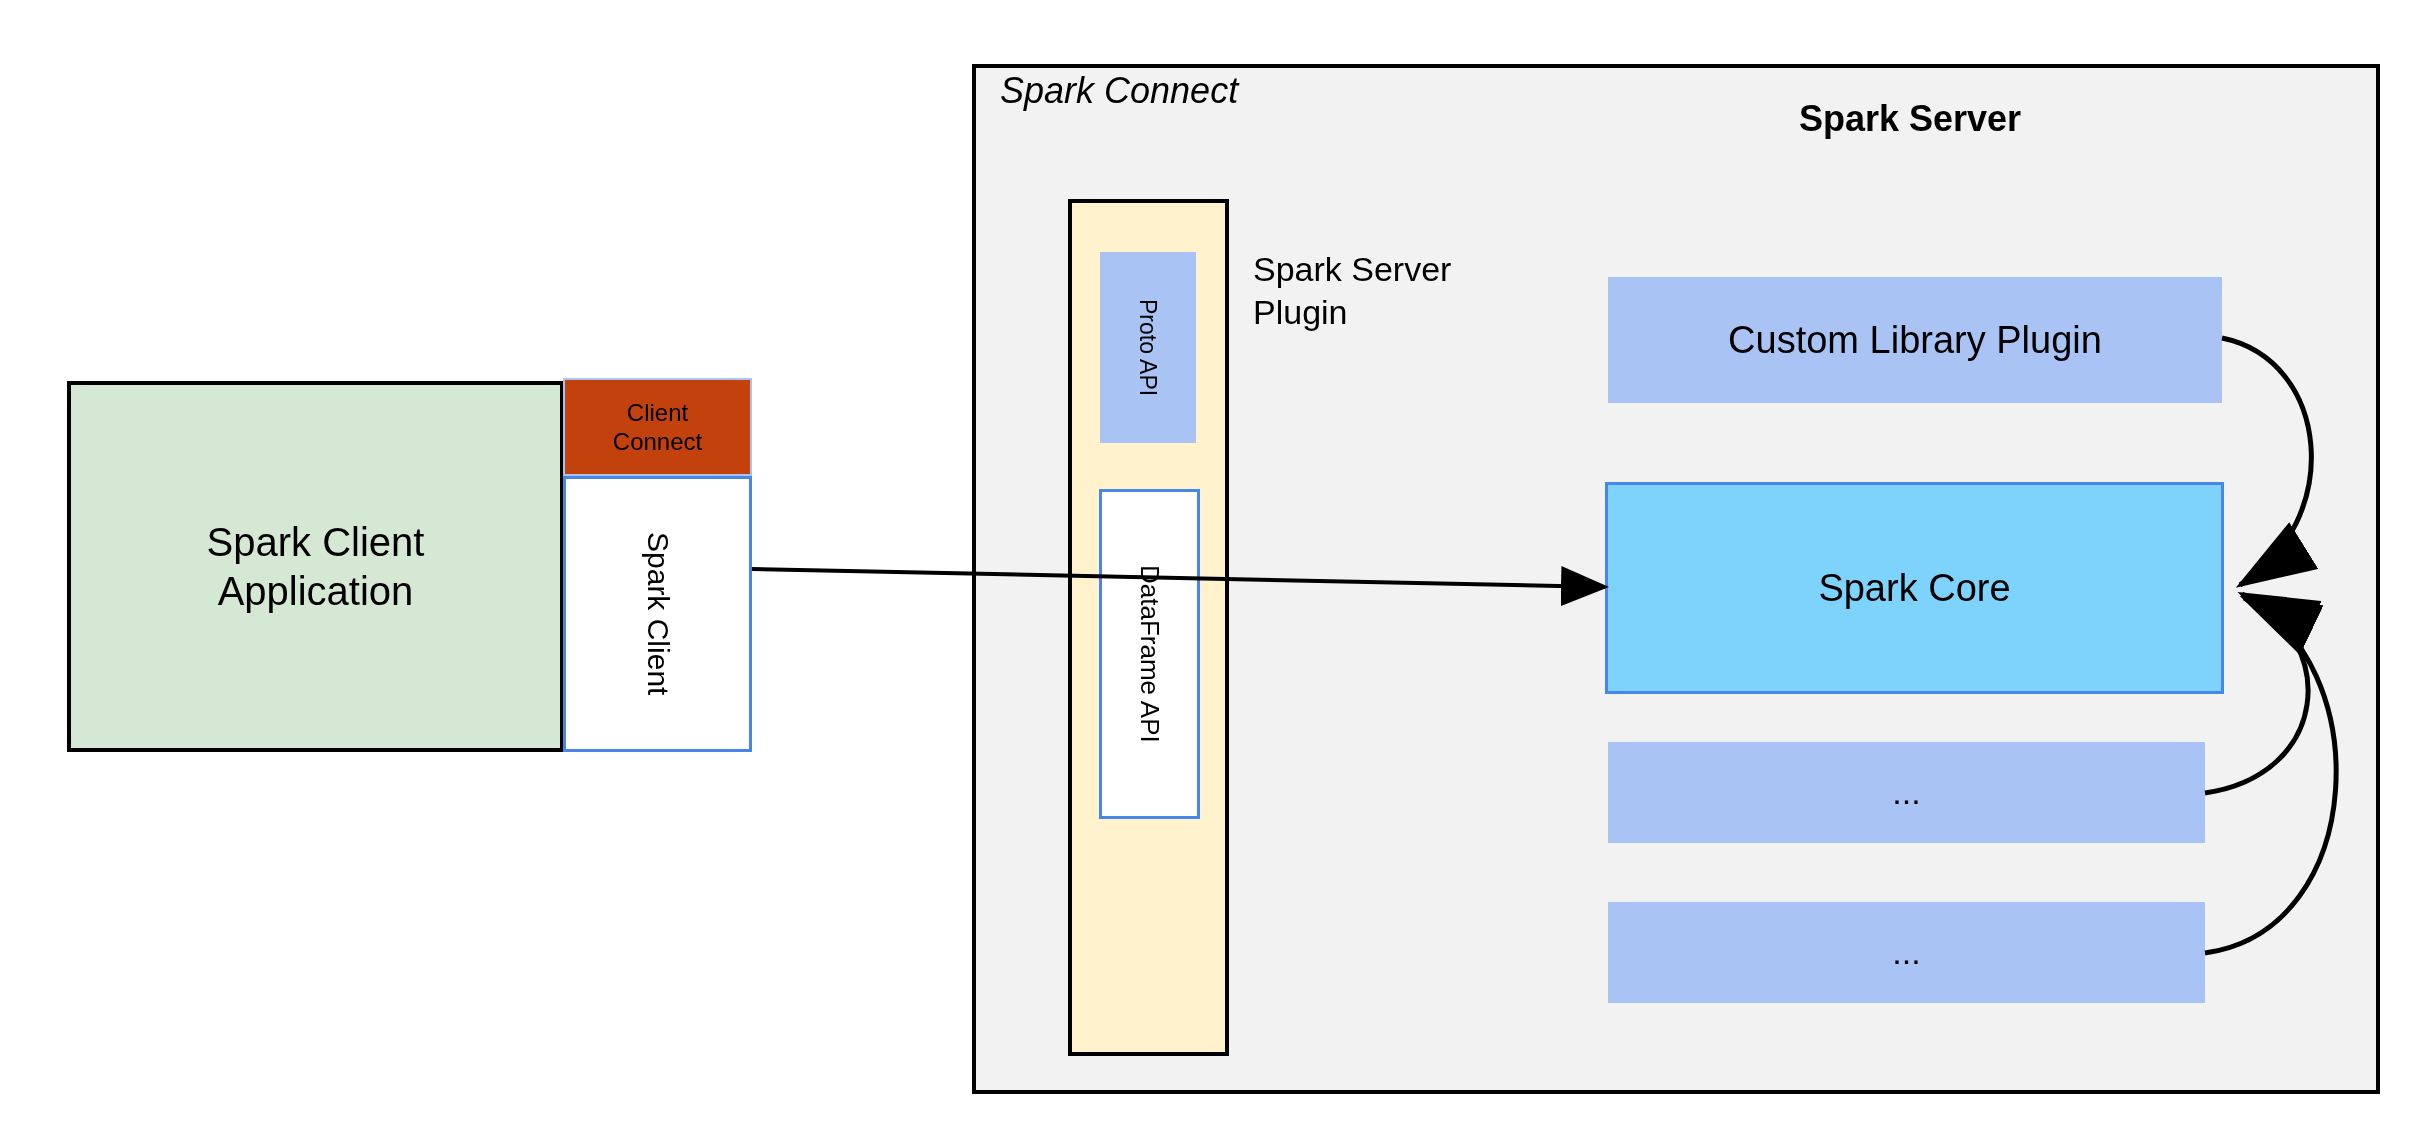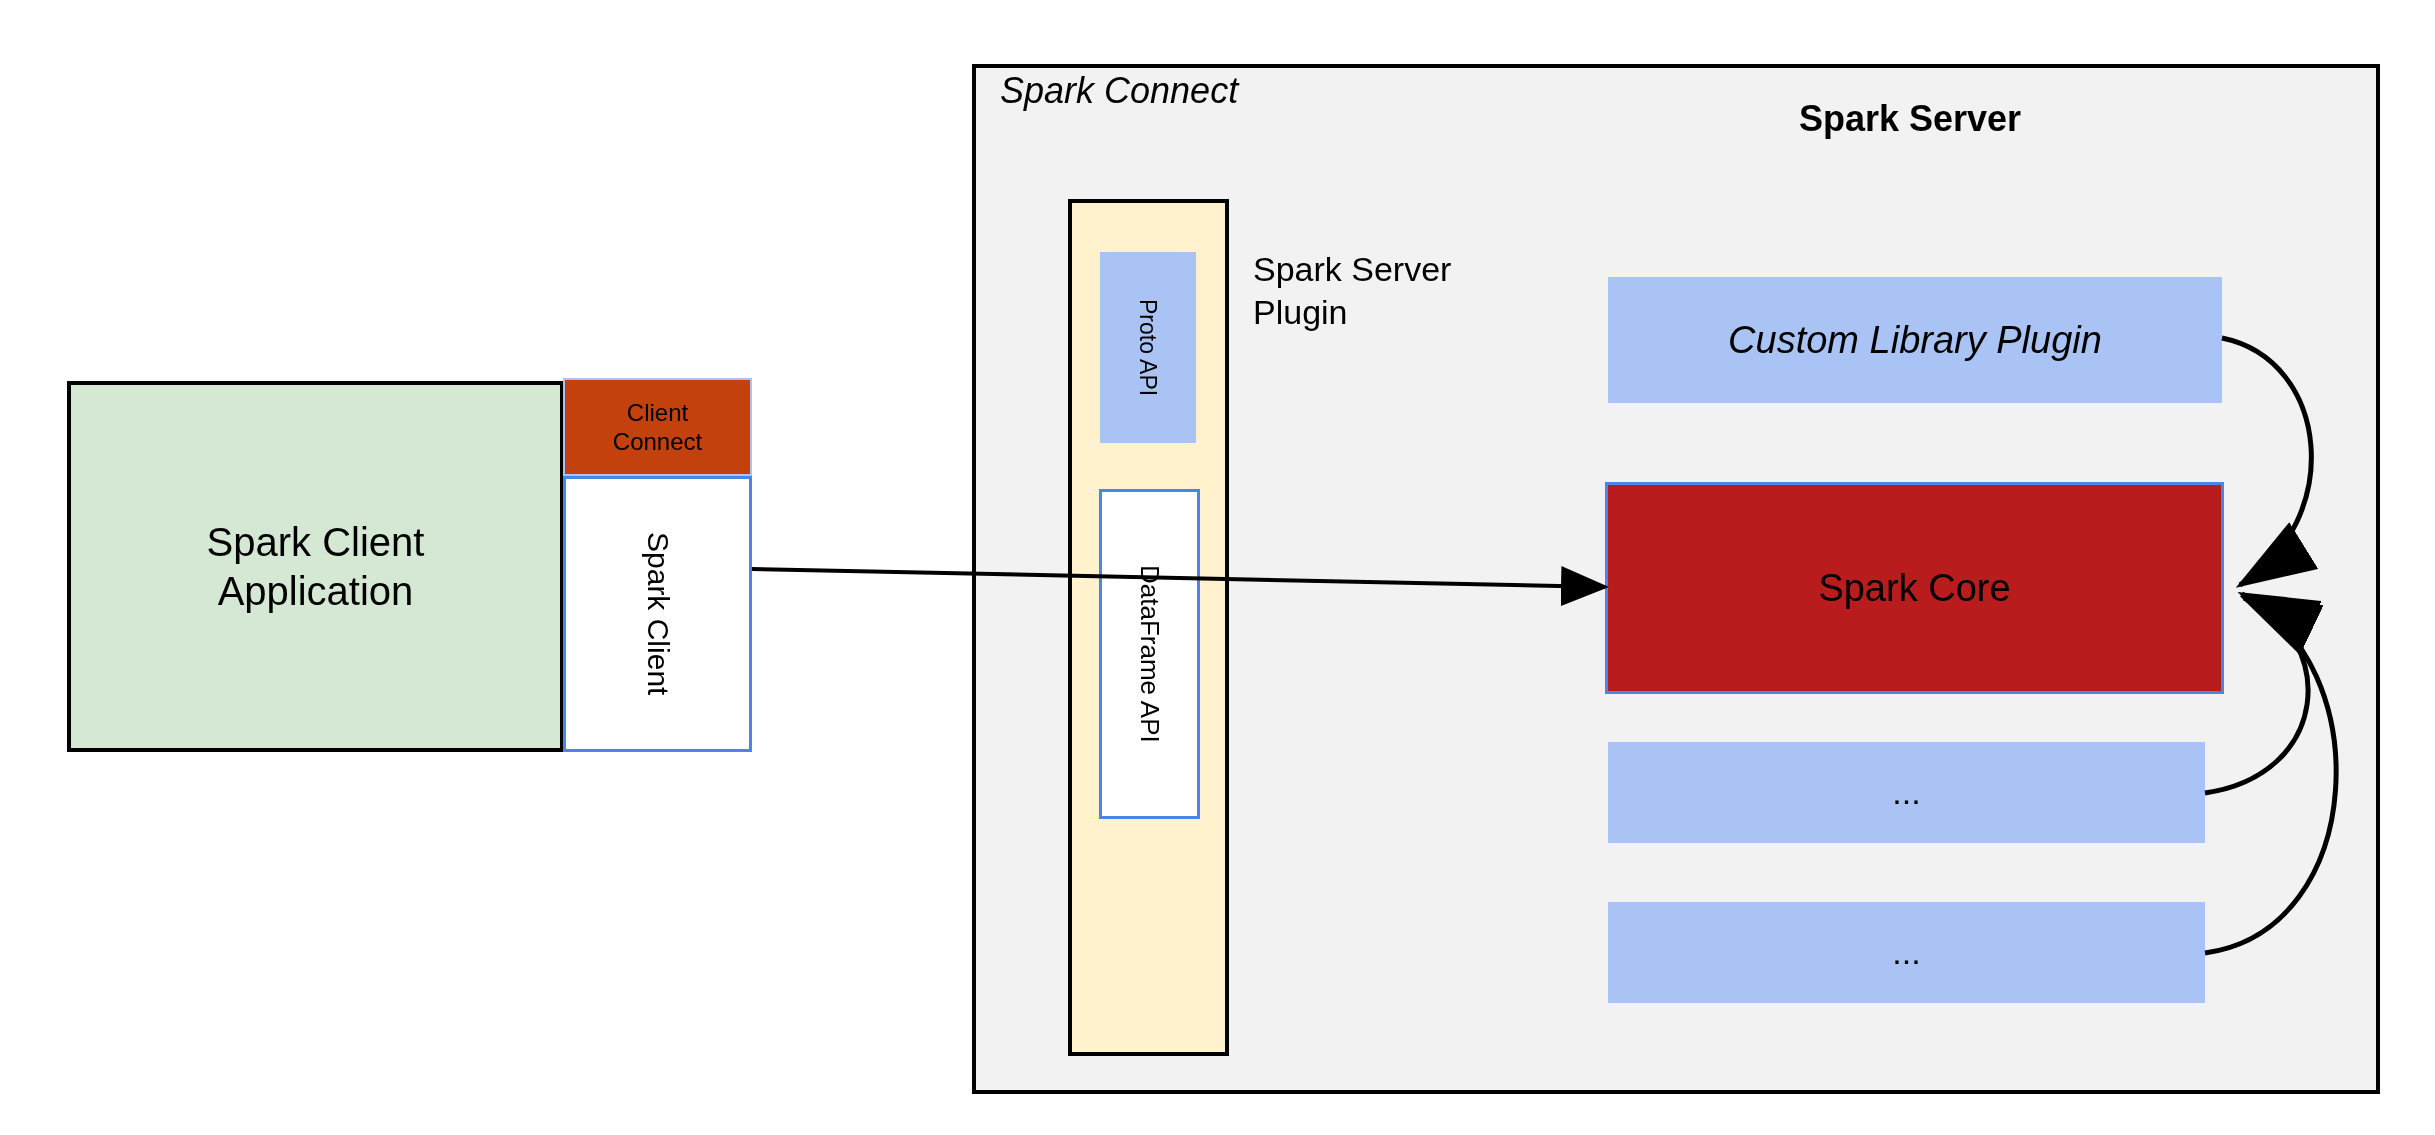--- a/index.html
+++ b/index.html
@@ -164,29 +164,28 @@
 
   
   #custom-library-plugin-box {
     left: 1608px;
     top: 277px;
     width: 614px;
     height: 126px;
     background: #a9c4f4;
     font-size: 38px;
     z-index: 3;
-    font-style: italic;
   }
 
   #spark-core-box {
     left: 1605px;
     top: 482px;
     width: 619px;
     height: 212px;
-    background: #b91c1c;
+    background: #7dd3fc;
     border: 3px solid #4a86e8;
     font-size: 38px;
     z-index: 3;
   }
 
   #ellipsis-box-1 {
     left: 1608px;
     top: 742px;
     width: 597px;
     height: 101px;

